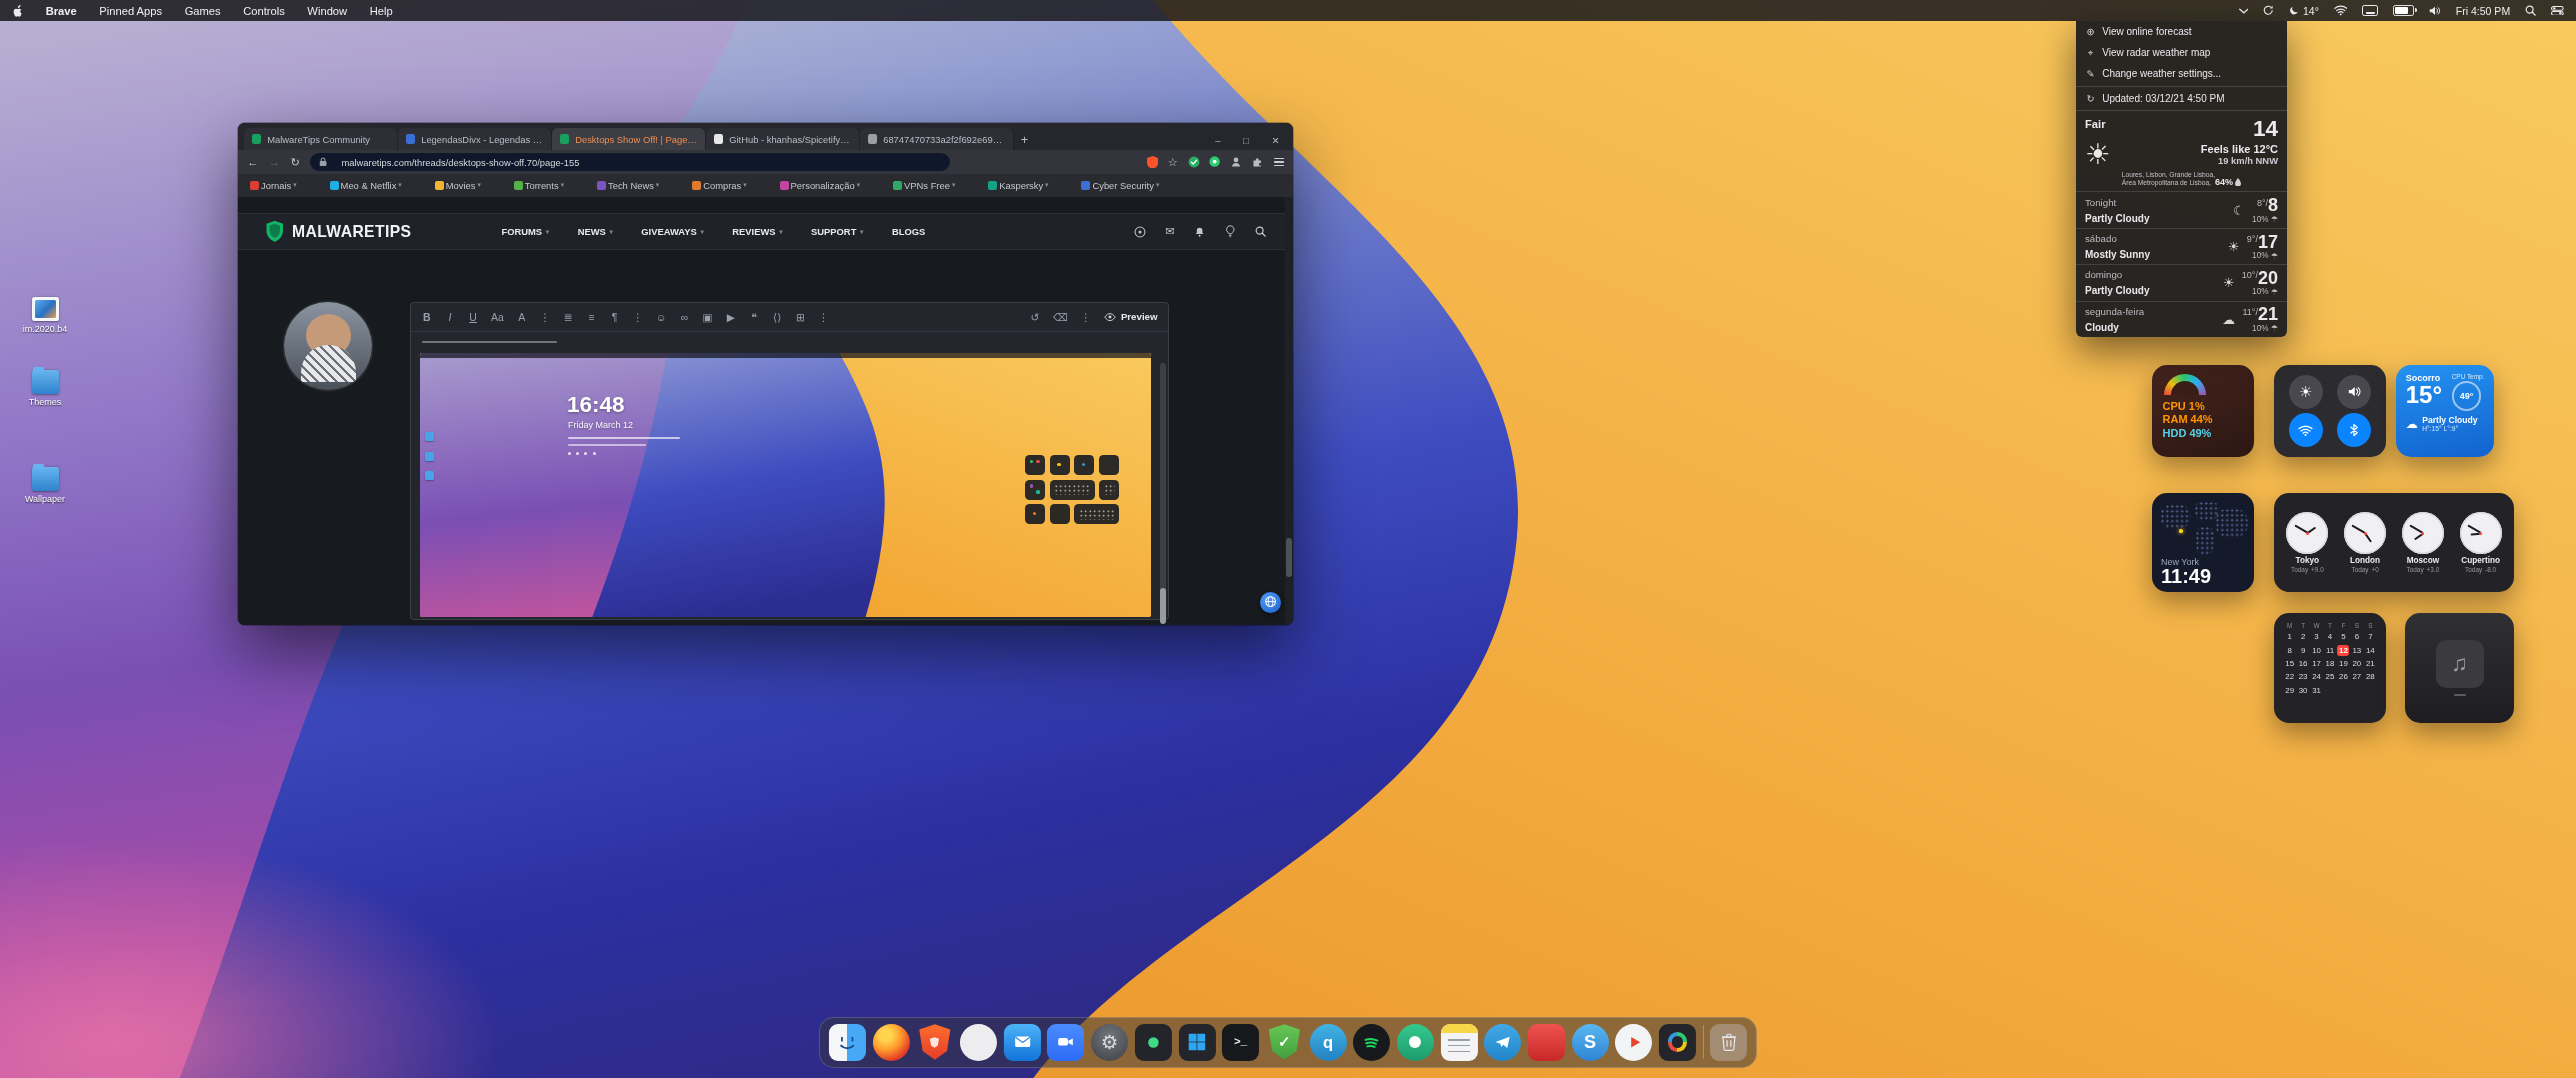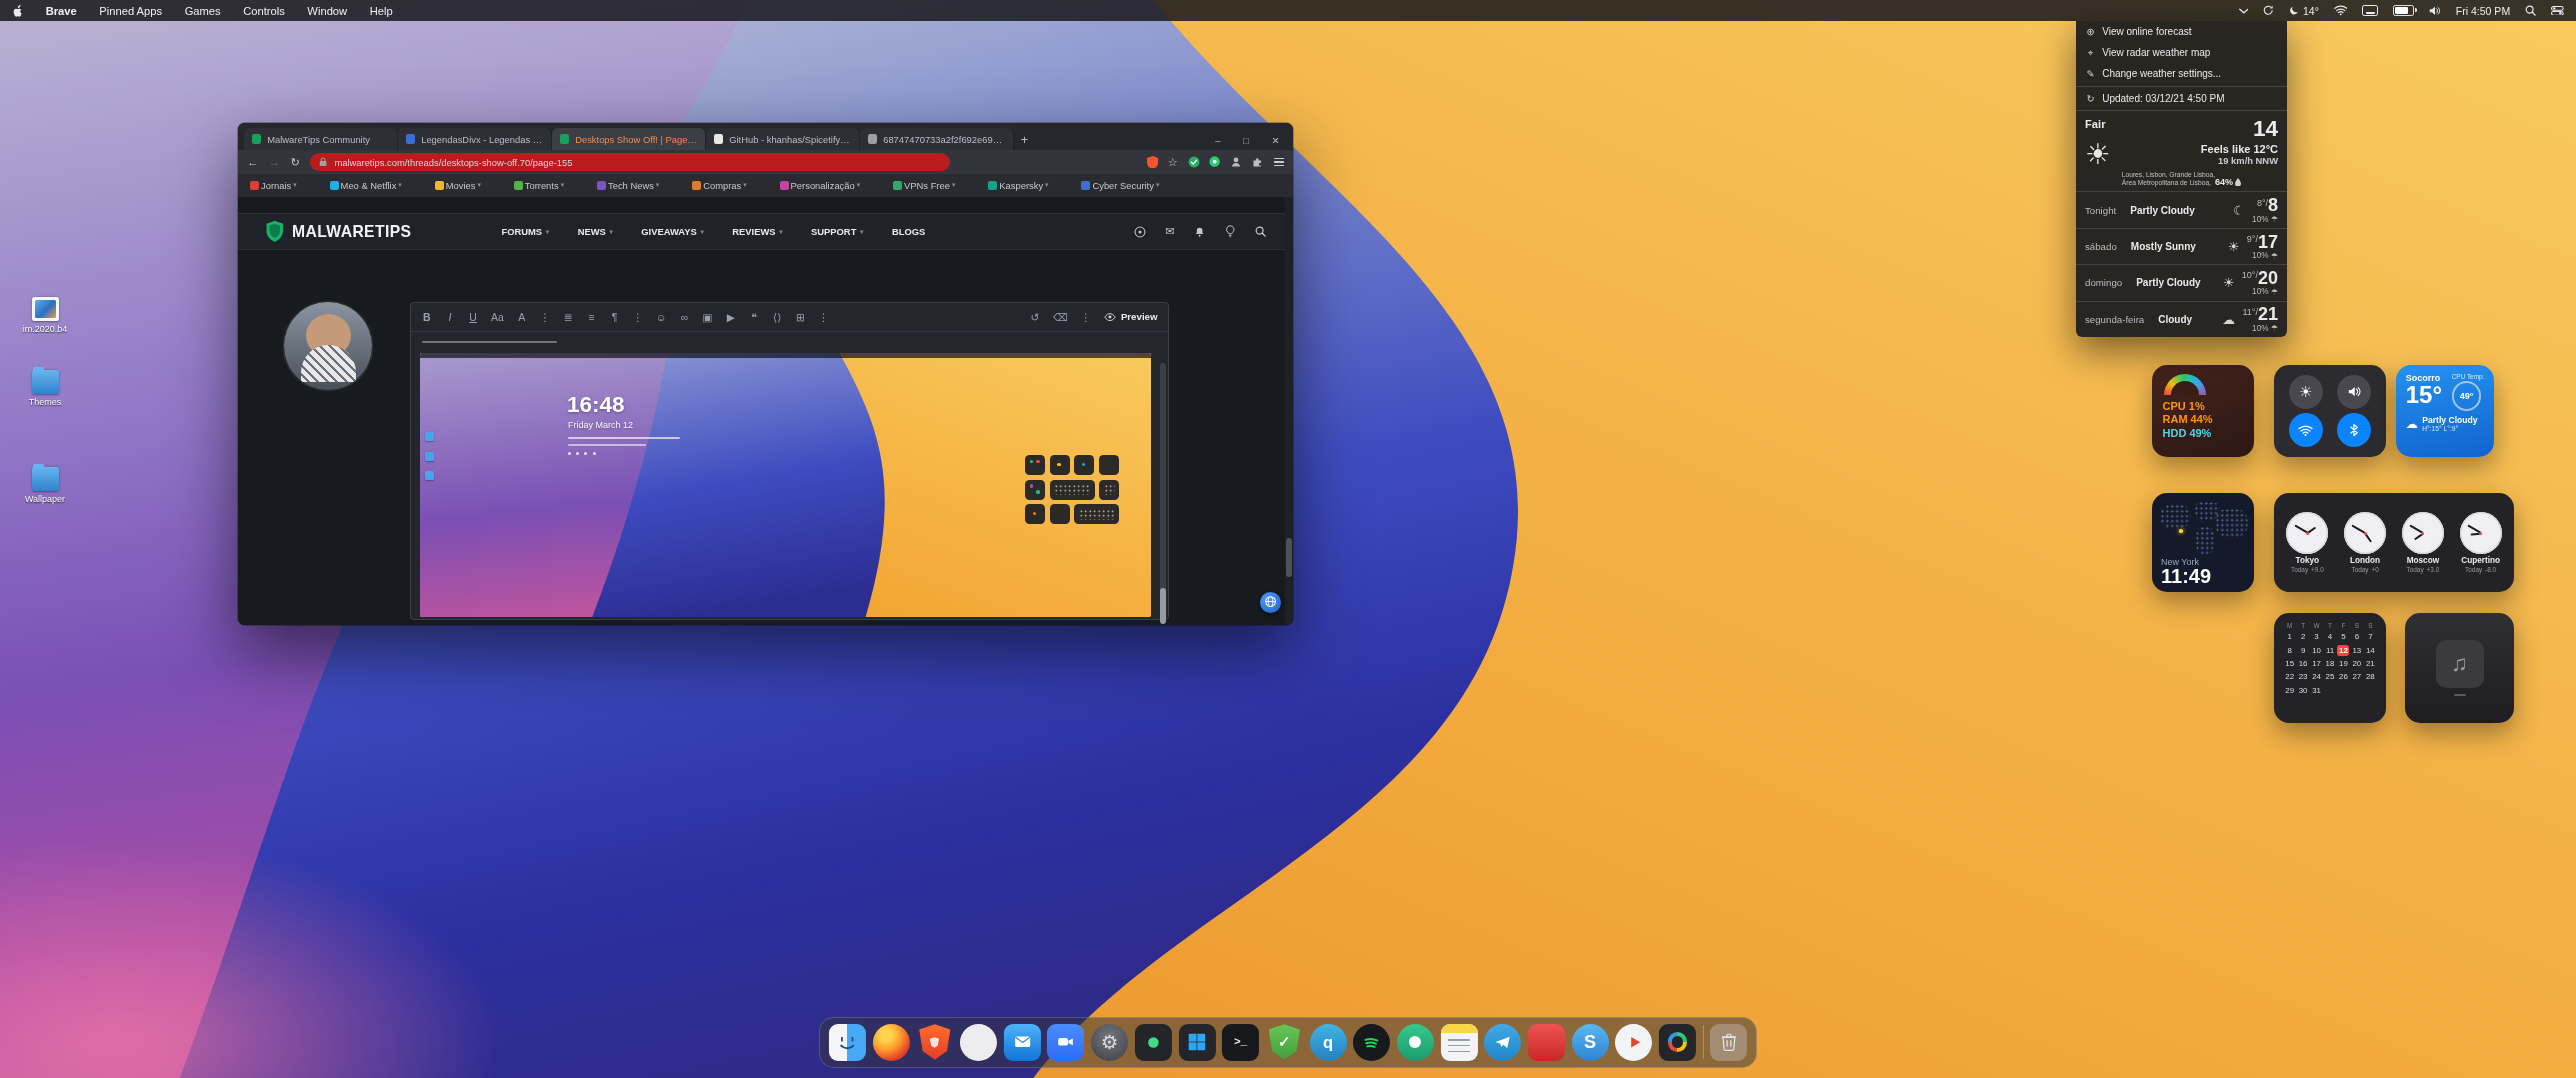--- a/index.html
+++ b/index.html
@@ -35,21 +35,21 @@
   .wx-temp{font-size:22.5px;font-weight:bold;line-height:21px}
   .wx-r2{display:flex;align-items:center;justify-content:space-between;margin-top:1.5px}
   .wx-big{font-size:28.5px;color:#e9e7df;line-height:28.5px}
   .wx-col{display:flex;flex-direction:column;align-items:flex-end}
   .wx-feels{font-size:11px;font-weight:bold}
   .wx-wind{font-size:9.4px;color:#c9cbd1;font-weight:bold}
   .wx-r3{display:flex;justify-content:center;align-items:flex-end;margin-top:2px}
   .wx-loc{display:flex;flex-direction:column;font-size:6.7px;color:#bfc3c8;line-height:8.2px}
   .wx-hum{display:flex;align-items:center;gap:2.2px;font-size:9px;font-weight:bold}
   .wf-row{display:flex;align-items:center;padding:3.7px 9px;border-top:0.7px solid rgba(255,255,255,.13)}
-  .wf-l{flex:1;display:flex;flex-direction:row;gap:14px}
+  .wf-l{flex:1;display:flex;flex-direction:column;gap:5px}
   .wf-day{color:#b9bcc2;font-size:9.7px}
   .wf-cond{font-size:10px;font-weight:bold}
   .wf-ic{font-size:12.7px;color:#d9d7cf;margin-right:7.5px}
   .wf-r{display:flex;flex-direction:column;align-items:flex-end;gap:0}
   .wf-temp{display:flex;align-items:flex-start}
   .wf-lo{font-size:9px;color:#b9bcc2;margin-top:1.5px}
   .wf-hi{font-size:18px;font-weight:bold;line-height:18px}
   .wf-pr{font-size:8.2px;color:#b9bcc2;display:flex;gap:2.2px;align-items:center}
 
   
@@ -69,21 +69,21 @@
     font-size:9.4px;color:#b9bdc4;background:#2e2e36;border-right:0.7px solid #222228;border-radius:6px 6px 0 0}
   .tab.active{background:#3d3d46;color:#e9eaee}
   .tab .tt{white-space:nowrap;overflow:hidden;text-overflow:ellipsis}
   .tab.active .tt{color:#ef8f4e}
   .tfav{width:9.7px;height:9.7px;border-radius:2.2px;flex:none}
   .newtab{width:21px;height:21px;display:flex;align-items:center;justify-content:center;color:#b9bdc4;font-size:12.7px}
   .winbtns{margin-left:auto;display:flex;gap:22.5px;align-items:center;padding:0 13.5px 4.5px 0;color:#b6b9bf;font-size:9.7px}
   #urlrow{height:24px;background:#34343c;display:flex;align-items:center;padding:0 9px;gap:10.5px}
   .navg{font-size:11.2px;color:#c9ccd2}
   .navg.dim{color:#6c7076}
-  .pill{flex:1;max-width:622px;height:18px;background:#b91c1c;border-radius:9.7px;display:flex;align-items:center;gap:7px;
+  .pill{flex:1;max-width:622px;height:18px;background:#0f172a;border-radius:9.7px;display:flex;align-items:center;gap:14px;
     padding:0 9px;color:#d6d8dc;font-size:9.4px}
   .urlicons{display:flex;align-items:center;gap:9.7px;margin-left:auto}
   .hamb{display:flex;flex-direction:column;gap:2.2px}
   .hamb i{display:block;width:10.5px;height:1.3px;background:#c9ccd2;border-radius:0.7px}
   #bmrow{height:22.5px;background:#2a2a31;display:flex;align-items:center;padding:0 12px;gap:33px;overflow:hidden}
   .bm{display:flex;align-items:center;gap:2px;font-size:9.4px;color:#c7c9ce;white-space:nowrap}
   .bfav{width:9px;height:9px;border-radius:1.9px;flex:none}
   .bcaret{font-size:6.7px;color:#8a8d93}
 
   

